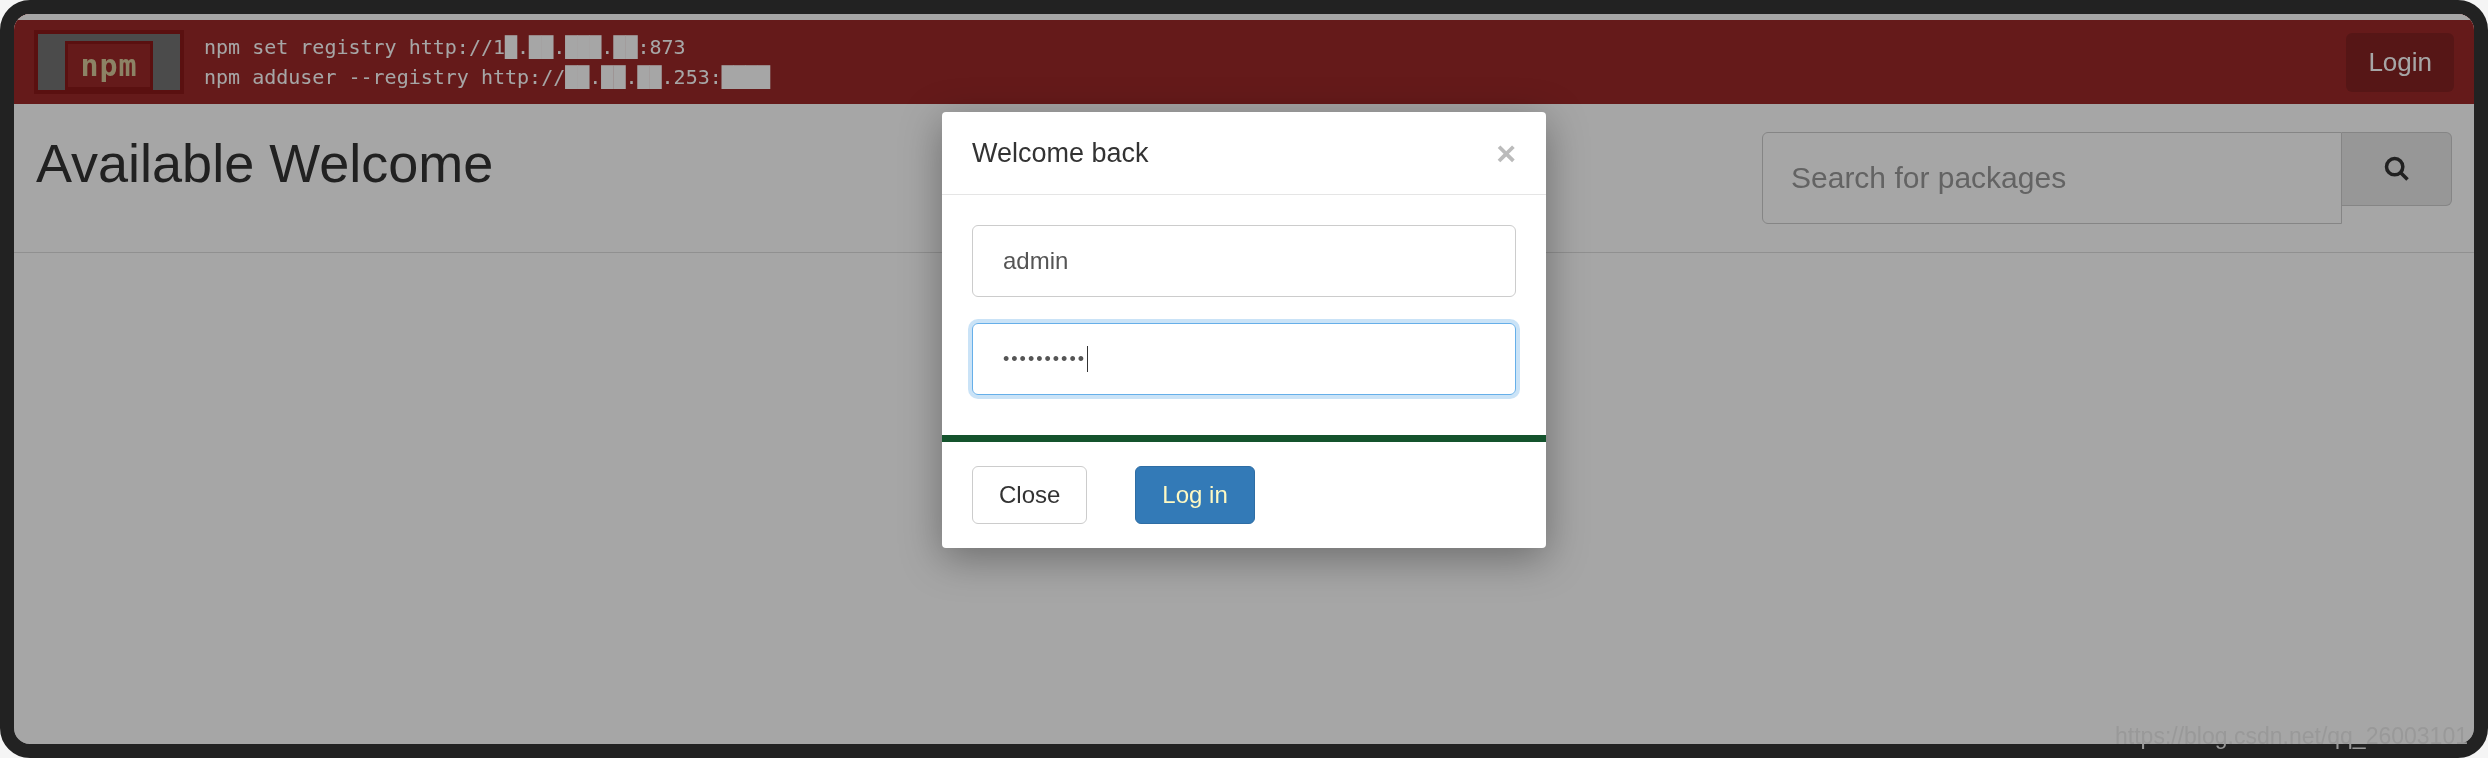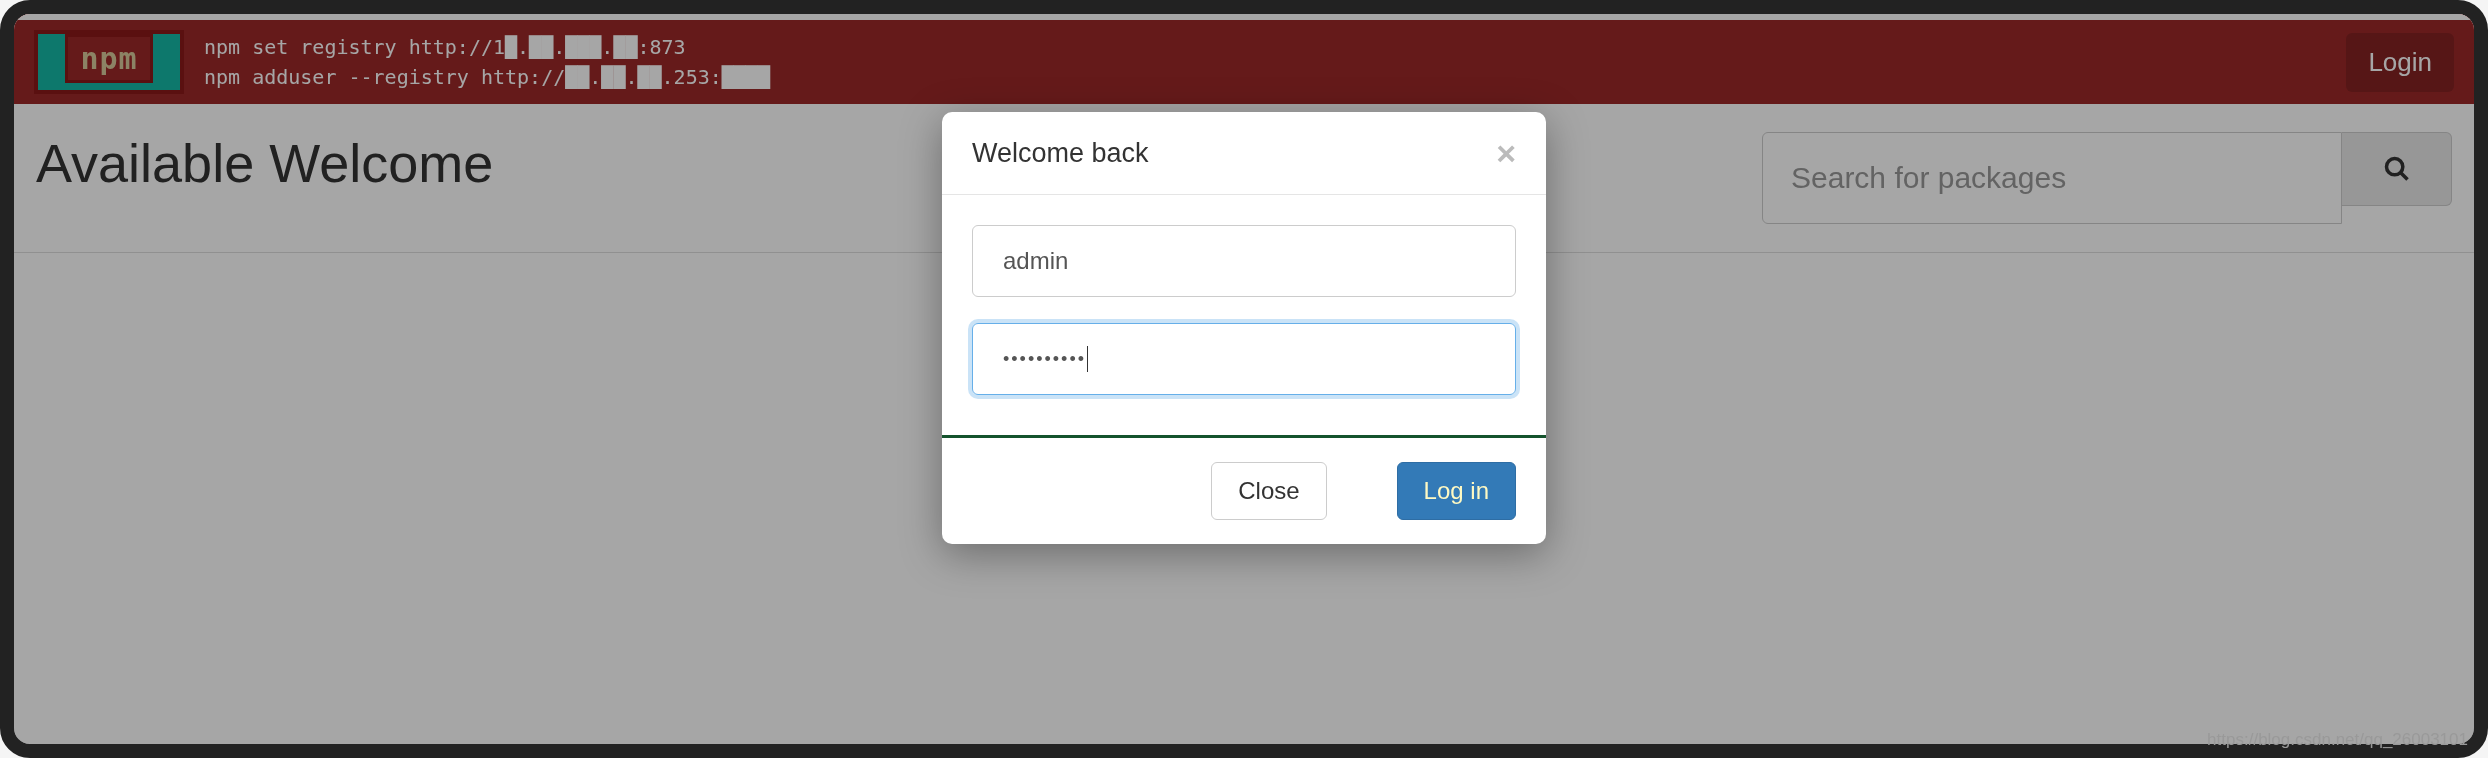--- a/index.html
+++ b/index.html
@@ -34,24 +34,24 @@
     .header-bar {
       background: #9c2929;
       padding: 10px 20px;
       display: flex;
       align-items: center;
       border-top: 6px solid #fff;
     }
     .npm-logo {
       width: 150px;
       height: 64px;
-      background: #14b8a6;
+      background: #737373;
       border: 4px solid #8b1a1a;
       display: flex;
-      align-items: flex-start;
+      align-items: flex-end;
       justify-content: center;
       margin-right: 20px;
     }
     .npm-logo-inner {
       background: #9c2929;
       color: #d8ca9c;
       font-family: monospace;
       font-weight: bold;
       font-size: 30px;
       padding: 4px 12px;
@@ -115,21 +115,21 @@
       align-items: center;
       justify-content: center;
     }
     .modal {
       position: absolute;
       top: 112px;
       left: 50%;
       transform: translateX(-50%);
       width: 604px;
       background: #fff;
-      border-radius: 10px;
+      border-radius: 4px;
       box-shadow: 0 10px 40px rgba(0,0,0,0.35);
       z-index: 100;
     }
     .modal-header {
       padding: 24px 30px;
       border-bottom: 1px solid #e5e5e5;
       display: flex;
       justify-content: space-between;
       align-items: center;
     }
@@ -176,24 +176,23 @@
     .cursor-bar {
       display: inline-block;
       width: 1px;
       height: 26px;
       background: #333;
       margin-left: 1px;
       vertical-align: middle;
     }
     .modal-footer {
       padding: 24px 30px;
-      border-top: 3px solid #14532d;
-      display: flex;
-      justify-content: flex-end;
-      gap: 22px;
+      border-top: 7px solid #14532d;
+      display: flex;
+      gap: 0;
     }
     .btn {
       padding: 14px 26px;
       font-size: 24px;
       border-radius: 6px;
       cursor: pointer;
     }
     .btn-default {
       background: #fff;
       border: 1px solid #ccc;
@@ -203,21 +202,21 @@
       background: #337ab7;
       border: 1px solid #2e6da4;
       color: #fef9c3;
       margin-left: 48px;
     }
     .watermark {
       position: absolute;
       bottom: 8px;
       right: 20px;
       color: #999;
-      font-size: 17px;
+      font-size: 23px;
       z-index: 200;
     }
   </style>
 </head>
 <body>
 
 <div class="window-frame">
   <div class="header-bar">
     <div class="npm-logo">
       <div class="npm-logo-inner">npm</div>

